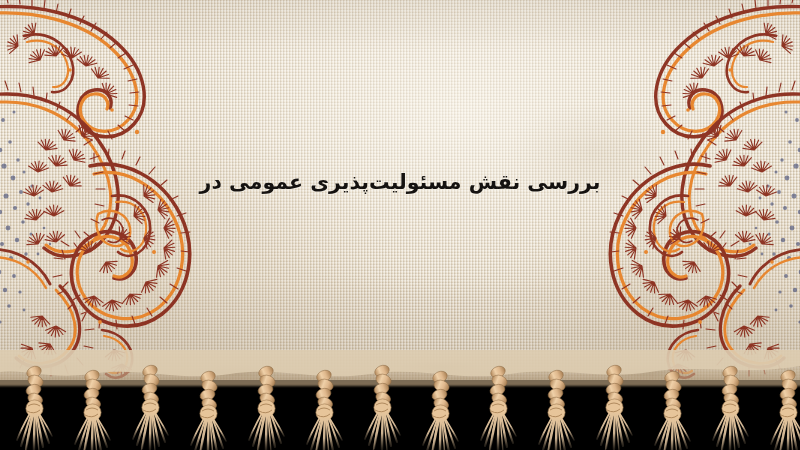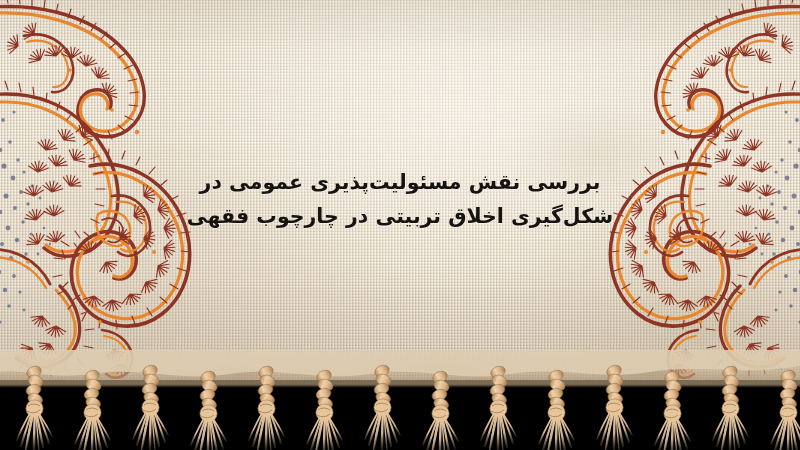--- a/index.html
+++ b/index.html
@@ -418,21 +418,20 @@
         <circle cx="76" cy="70" r="1.7"></circle>
           <circle cx="34" cy="262" r="1.8"></circle>
       </g>
     </svg>
   </div>
 
   <div class="hem"></div>
 
   <div class="title-block">
     <span class="title-line">بررسی نقش مسئولیت‌پذیری عمومی در</span>
-    <span class="title-line">شکل‌گیری اخلاق تربیتی در چارچوب فقهی</span>
   </div>
 
   <div class="fringe">
     <svg viewBox="0 0 800 100" preserveAspectRatio="none" aria-hidden="true">
       <defs>
         <linearGradient id="ropeG" x1="0" y1="0" x2="1" y2="0">
           <stop offset="0%" stop-color="#b3895c"></stop>
           <stop offset="35%" stop-color="#efd0a8"></stop>
           <stop offset="65%" stop-color="#dfb88d"></stop>
           <stop offset="100%" stop-color="#a87f53"></stop>

